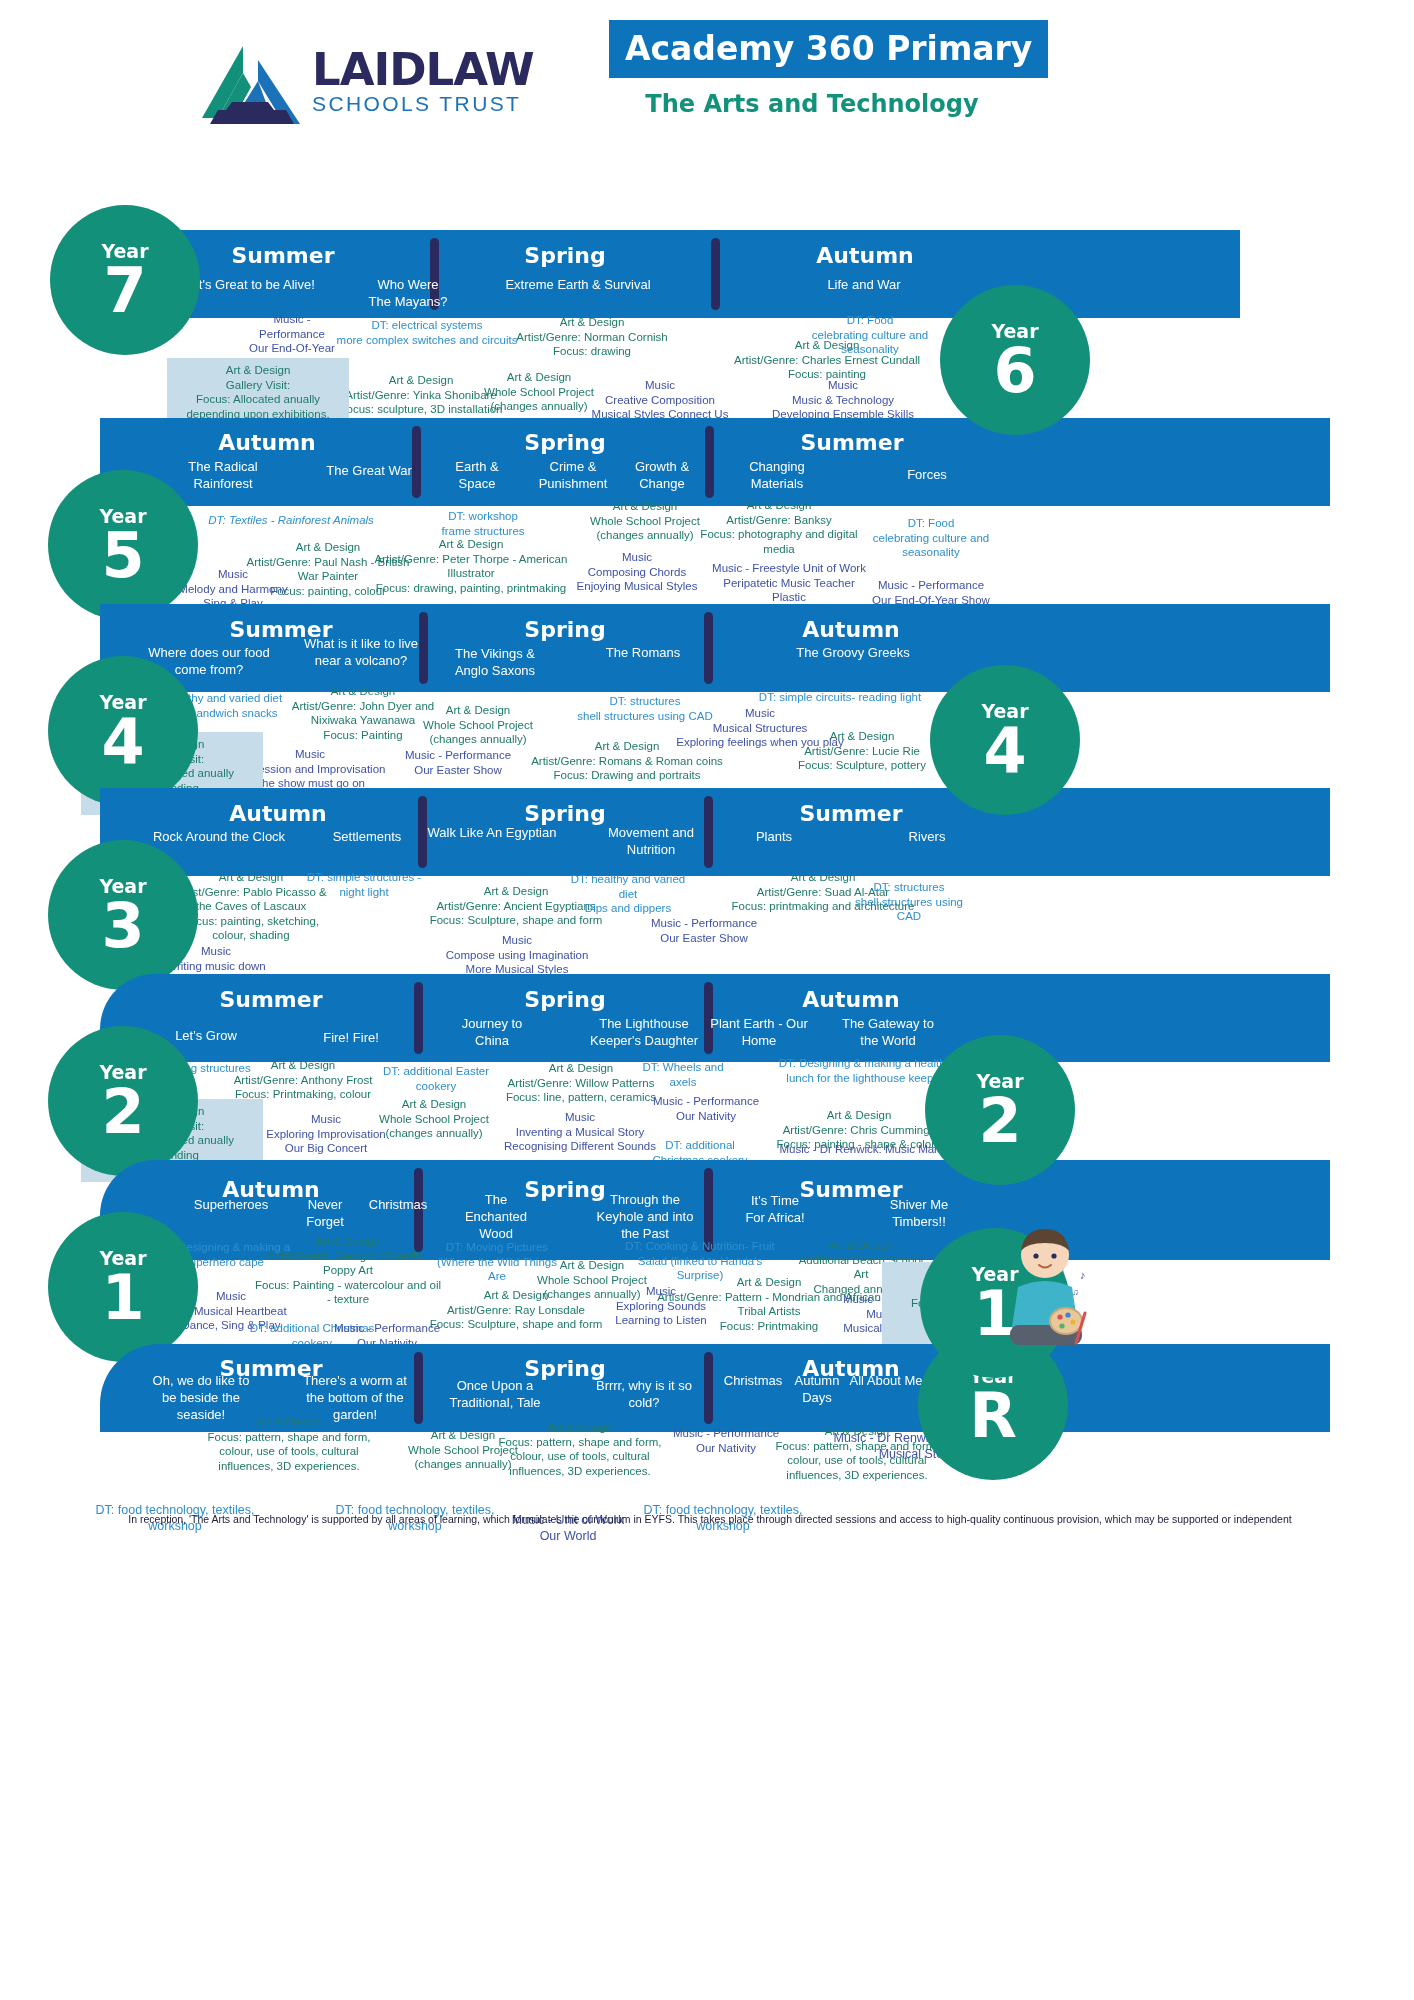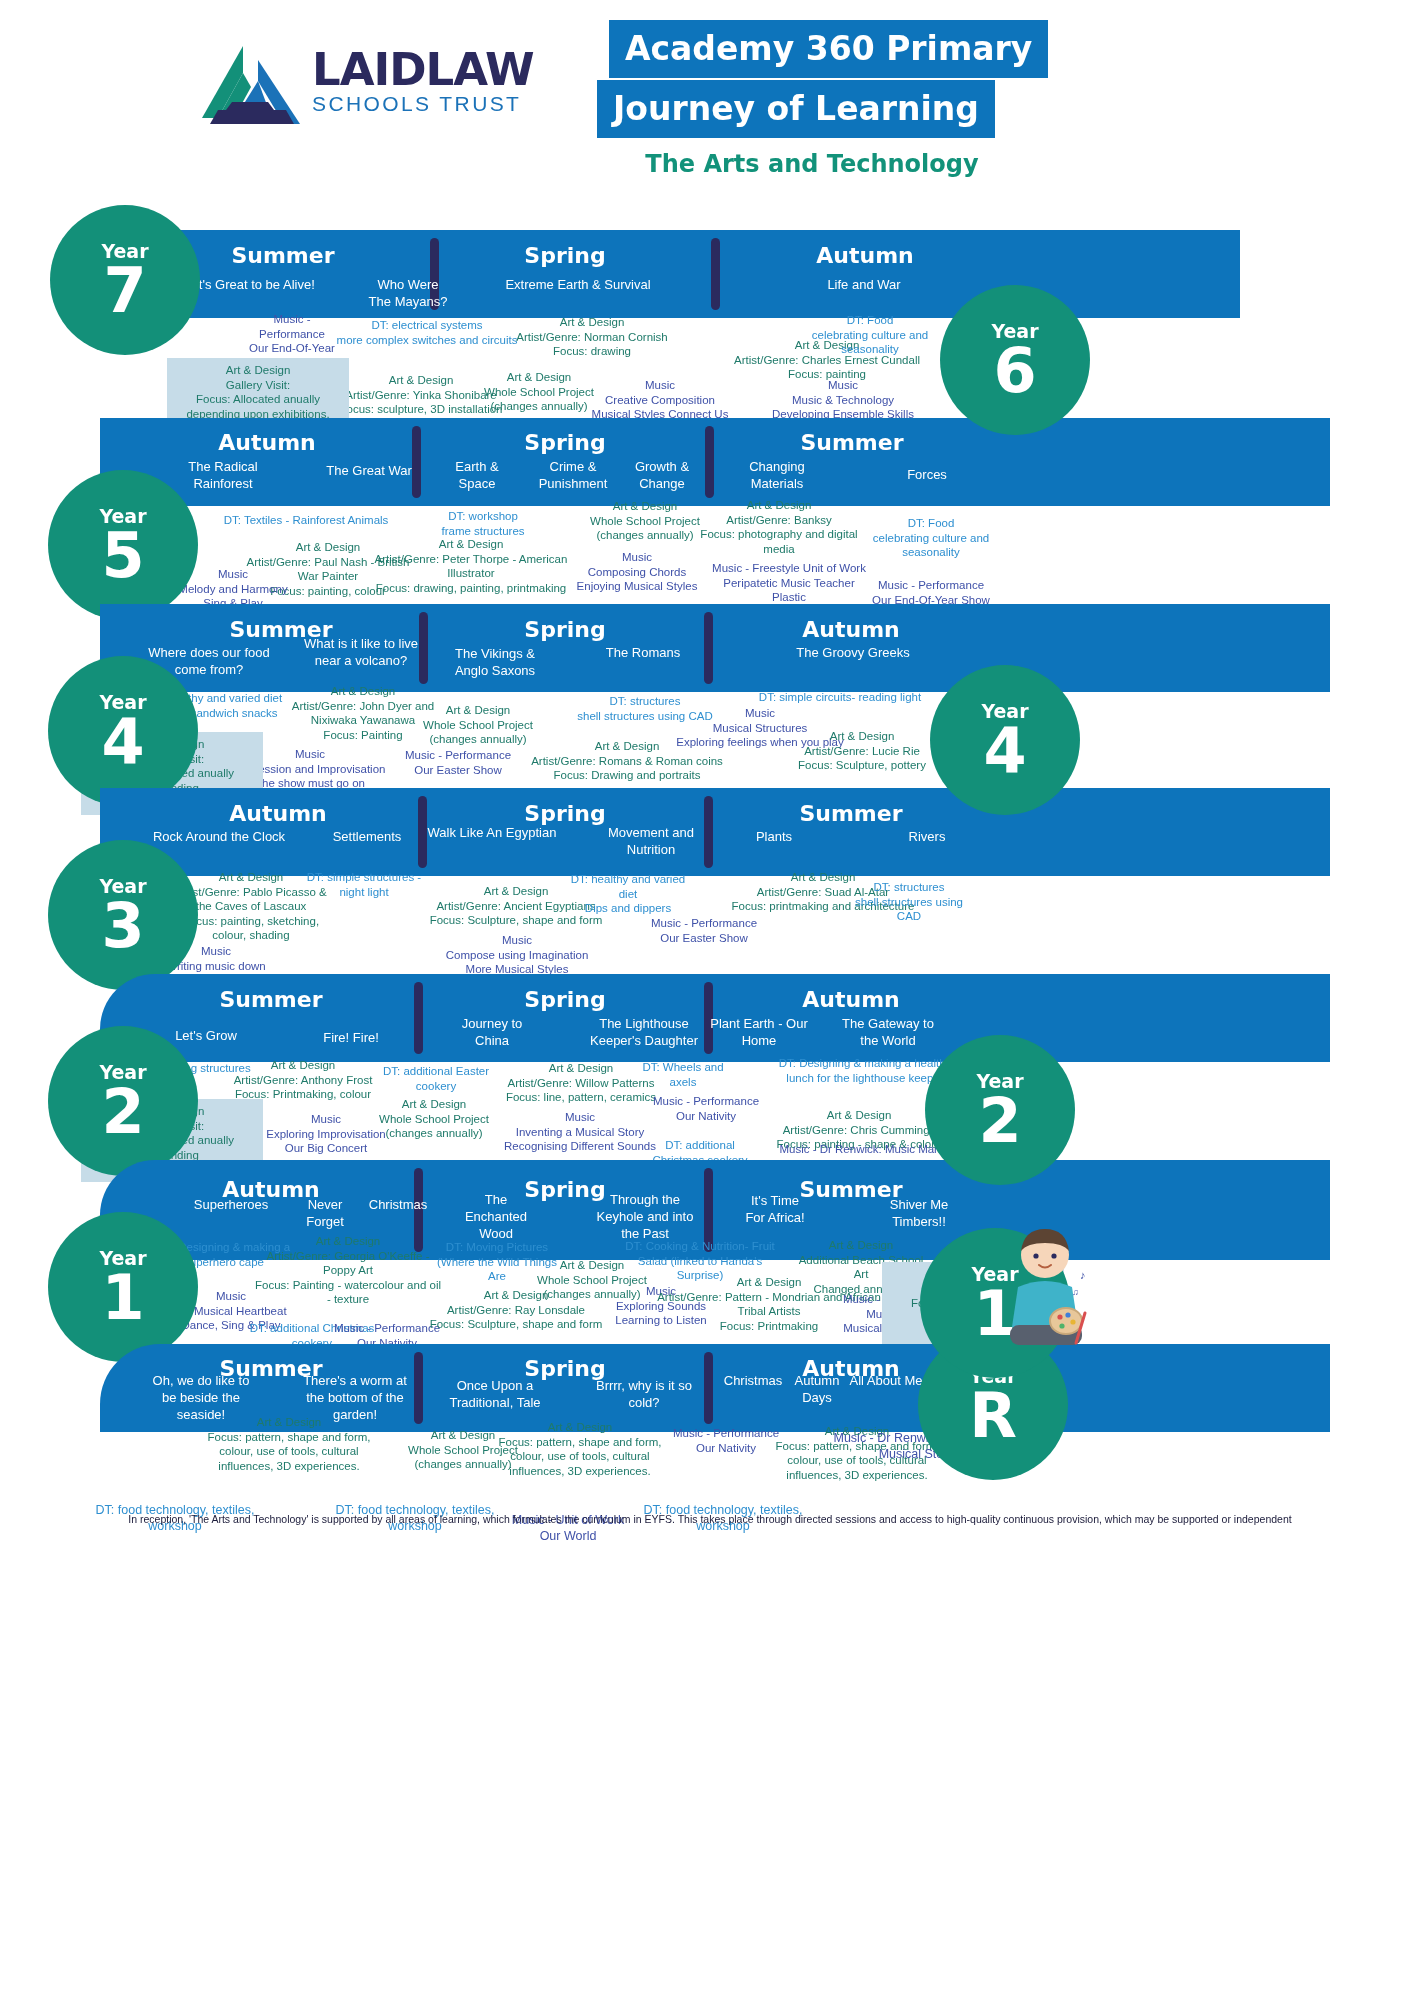--- a/index.html
+++ b/index.html
@@ -91,21 +91,20 @@
       <polygon points="30,62 82,62 74,48 38,48" fill="#2b2a5e" opacity="0"></polygon>
       <polygon points="36,62 72,62 78,70 30,70" fill="#2b2a5e"></polygon>
     </svg>
     <div id="logo-text">
       <div class="logo-laidlaw">LAIDLAW</div>
       <div class="logo-trust">SCHOOLS TRUST</div>
     </div>
   </div>
   <div id="title-block">
     <div><span class="title-bar l1">Academy 360 Primary</span></div>
-    <div><span class="title-bar l2">Journey of Learning</span></div>
     <div id="subtitle">The Arts and Technology</div>
   </div>
 </div>
 
 <div id="rows-host">
     <div class="row" style="left: 0px; top: 0px; height: 1px;">
       <div class="band" style="left: 150px; top: 230px; width: 1090px; height: 88px; clip-path: polygon(0px 0px, 100% 0px, 100% 100%, 0px 100%);"></div>
       <div class="season" style="left: 283px; top: 243px;">Summer</div>
       <div class="season" style="left: 565px; top: 243px;">Spring</div>
       <div class="season" style="left: 865px; top: 243px;">Autumn</div>
@@ -166,21 +165,21 @@
       <div class="topic" style="left: 369px; top: 462px; white-space: pre-line;">The Great War</div>
       <div class="topic" style="left: 477px; top: 458px; white-space: pre-line;">Earth &amp;
 Space</div>
       <div class="topic" style="left: 573px; top: 458px; white-space: pre-line;">Crime &amp;
 Punishment</div>
       <div class="topic" style="left: 662px; top: 458px; white-space: pre-line;">Growth &amp;
 Change</div>
       <div class="topic" style="left: 777px; top: 458px; white-space: pre-line;">Changing
 Materials</div>
       <div class="topic" style="left: 927px; top: 466px; white-space: pre-line;">Forces</div>
-      <div class="detail d-dt" style="left: 306px; top: 513px;">DT: Textiles - Rainforest Animals</div>
+      <div class="detail d-dt" style="left: 291px; top: 513px; font-style: italic;">DT: Textiles - Rainforest Animals</div>
       <div class="detail d-art" style="left: 328px; top: 540px;">Art &amp; Design
 Artist/Genre: Paul Nash - British
 War Painter
 Focus: painting, colour</div>
       <div class="detail d-music" style="left: 233px; top: 567px;">Music
 Melody and Harmony
 Sing &amp; Play</div>
       <div class="detail d-dt" style="left: 483px; top: 509px;">DT: workshop
 frame structures</div>
       <div class="detail d-art" style="left: 471px; top: 537px;">Art &amp; Design

